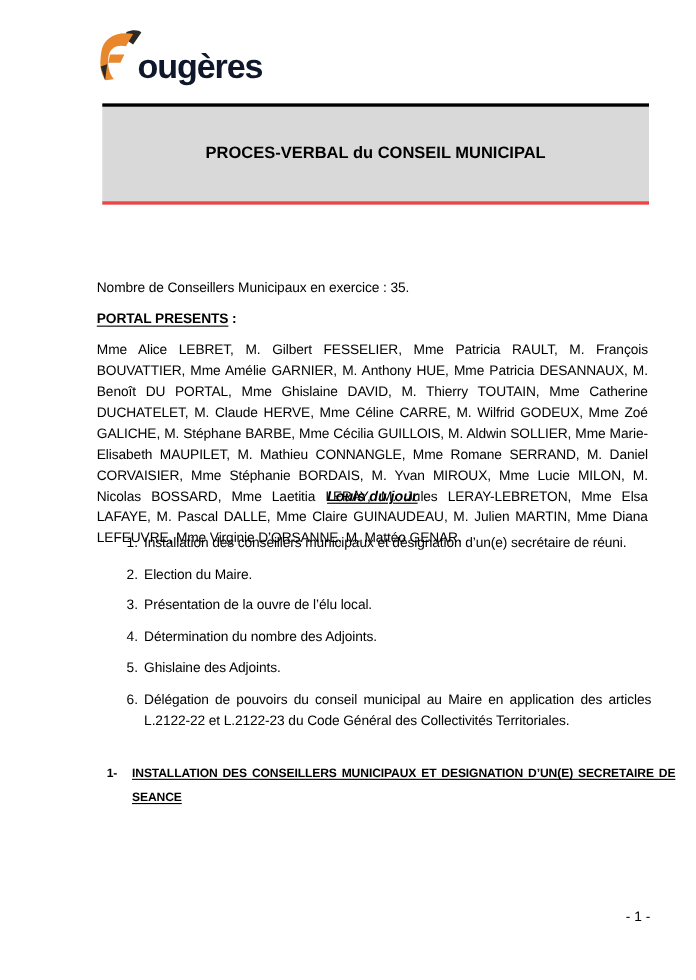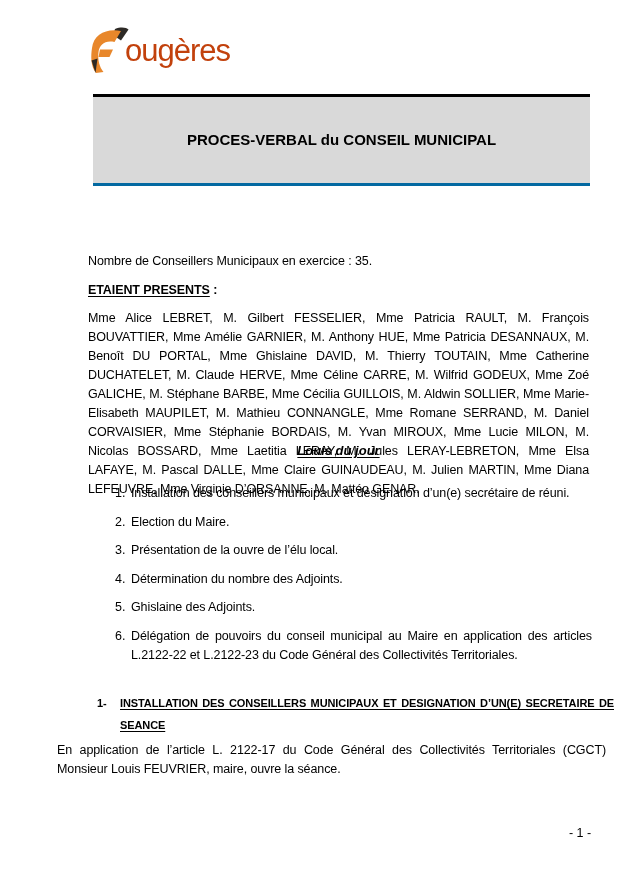--- a/index.html
+++ b/index.html
@@ -10,29 +10,29 @@
     background: #ffffff;
     font-family: "Liberation Sans", "DejaVu Sans", sans-serif;
     color: #000000;
     overflow: hidden;
   }
 
   
   .logo { position: absolute; left: 84px; top: 26px; display: flex; align-items: flex-start; }
   .logo svg { width: 46px; height: 50px; display: block; }
   .logo-text {
-    font-size: 31px; font-weight: normal; color: #c2410c;
-    letter-spacing: -1px; line-height: 46px; margin-left: -5px; margin-top: 2px;
+    font-size: 31px; font-weight: bold; color: #0f172a;
+    letter-spacing: -1px; line-height: 46px; margin-left: -5px; margin-top: 12px;
   }
 
   
   .title-box {
     position: absolute; left: 93px; top: 94px; width: 497px; height: 86px;
     background: #d9d9d9;
-    border-top: 3px solid #000; border-bottom: 3px solid #0369a1;
+    border-top: 3px solid #000; border-bottom: 3px solid #ef4444;
     display: flex; flex-direction: column; justify-content: center; align-items: center;
   }
   .title-line { font-size: 15px; font-weight: bold; line-height: 22px; text-align: center; }
 
   
   .para {
     position: absolute; left: 88px; width: 501px;
     font-size: 12.5px; line-height: 19px; text-align: justify; letter-spacing: -0.1px;
   }
   .p-intro   { top: 207px; }
@@ -86,21 +86,21 @@
     <span class="logo-text">ougères</span>
   </div>
 
   <div class="title-box">
     <div class="title-line">PROCES-VERBAL du CONSEIL MUNICIPAL</div>
   </div>
 
 
   <div class="para p-count">Nombre de Conseillers Municipaux en exercice : 35.</div>
 
-  <div class="para p-present"><b><u>ETAIENT PRESENTS</u><span> :</span></b></div>
+  <div class="para p-present"><b><u>PORTAL PRESENTS</u><span> :</span></b></div>
 
   <div class="para p-names">Mme Alice LEBRET, M. Gilbert FESSELIER, Mme Patricia RAULT, M. François BOUVATTIER, Mme Amélie GARNIER, M. Anthony HUE, Mme Patricia DESANNAUX, M. Benoît DU PORTAL, Mme Ghislaine DAVID, M. Thierry TOUTAIN, Mme Catherine DUCHATELET, M. Claude HERVE, Mme Céline CARRE, M. Wilfrid GODEUX, Mme Zoé GALICHE, M. Stéphane BARBE, Mme Cécilia GUILLOIS, M. Aldwin SOLLIER, Mme Marie-Elisabeth MAUPILET, M. Mathieu CONNANGLE, Mme Romane SERRAND, M. Daniel CORVAISIER, Mme Stéphanie BORDAIS, M. Yvan MIROUX, Mme Lucie MILON, M. Nicolas BOSSARD, Mme Laetitia LERAY, M. Jules LERAY-LEBRETON, Mme Elsa LAFAYE, M. Pascal DALLE, Mme Claire GUINAUDEAU, M. Julien MARTIN, Mme Diana LEFEUVRE, Mme Virginie D’ORSANNE, M. Mattéo GENAR.</div>
 
   <div class="agenda-title"><span>Louis du jour</span></div>
 
   <div class="agenda-list">
     <div class="agenda-item">
       <span class="agenda-num">1.</span>
       <span class="agenda-text">Installation des conseillers municipaux et désignation d’un(e) secrétaire de réuni.</span>
     </div>
@@ -121,17 +121,16 @@
       <span class="agenda-text">Ghislaine des Adjoints.</span>
     </div>
     <div class="agenda-item">
       <span class="agenda-num">6.</span>
       <span class="agenda-text">Délégation de pouvoirs du conseil municipal au Maire en application des articles L.2122-22 et L.2122-23 du Code Général des Collectivités Territoriales.</span>
     </div>
   </div>
 
   <div class="section-heading"><span class="section-num">1-</span><u>INSTALLATION DES CONSEILLERS MUNICIPAUX ET DESIGNATION D’UN(E) SECRETAIRE DE SEANCE</u></div>
 
-  <div class="p-closing">En application de l’article L. 2122-17 du Code Général des Collectivités Territoriales (CGCT) Monsieur Louis FEUVRIER, maire, ouvre la séance.</div>
 
   <div class="page-number">- 1 -</div>
 
 </div>
 
 </body></html>

